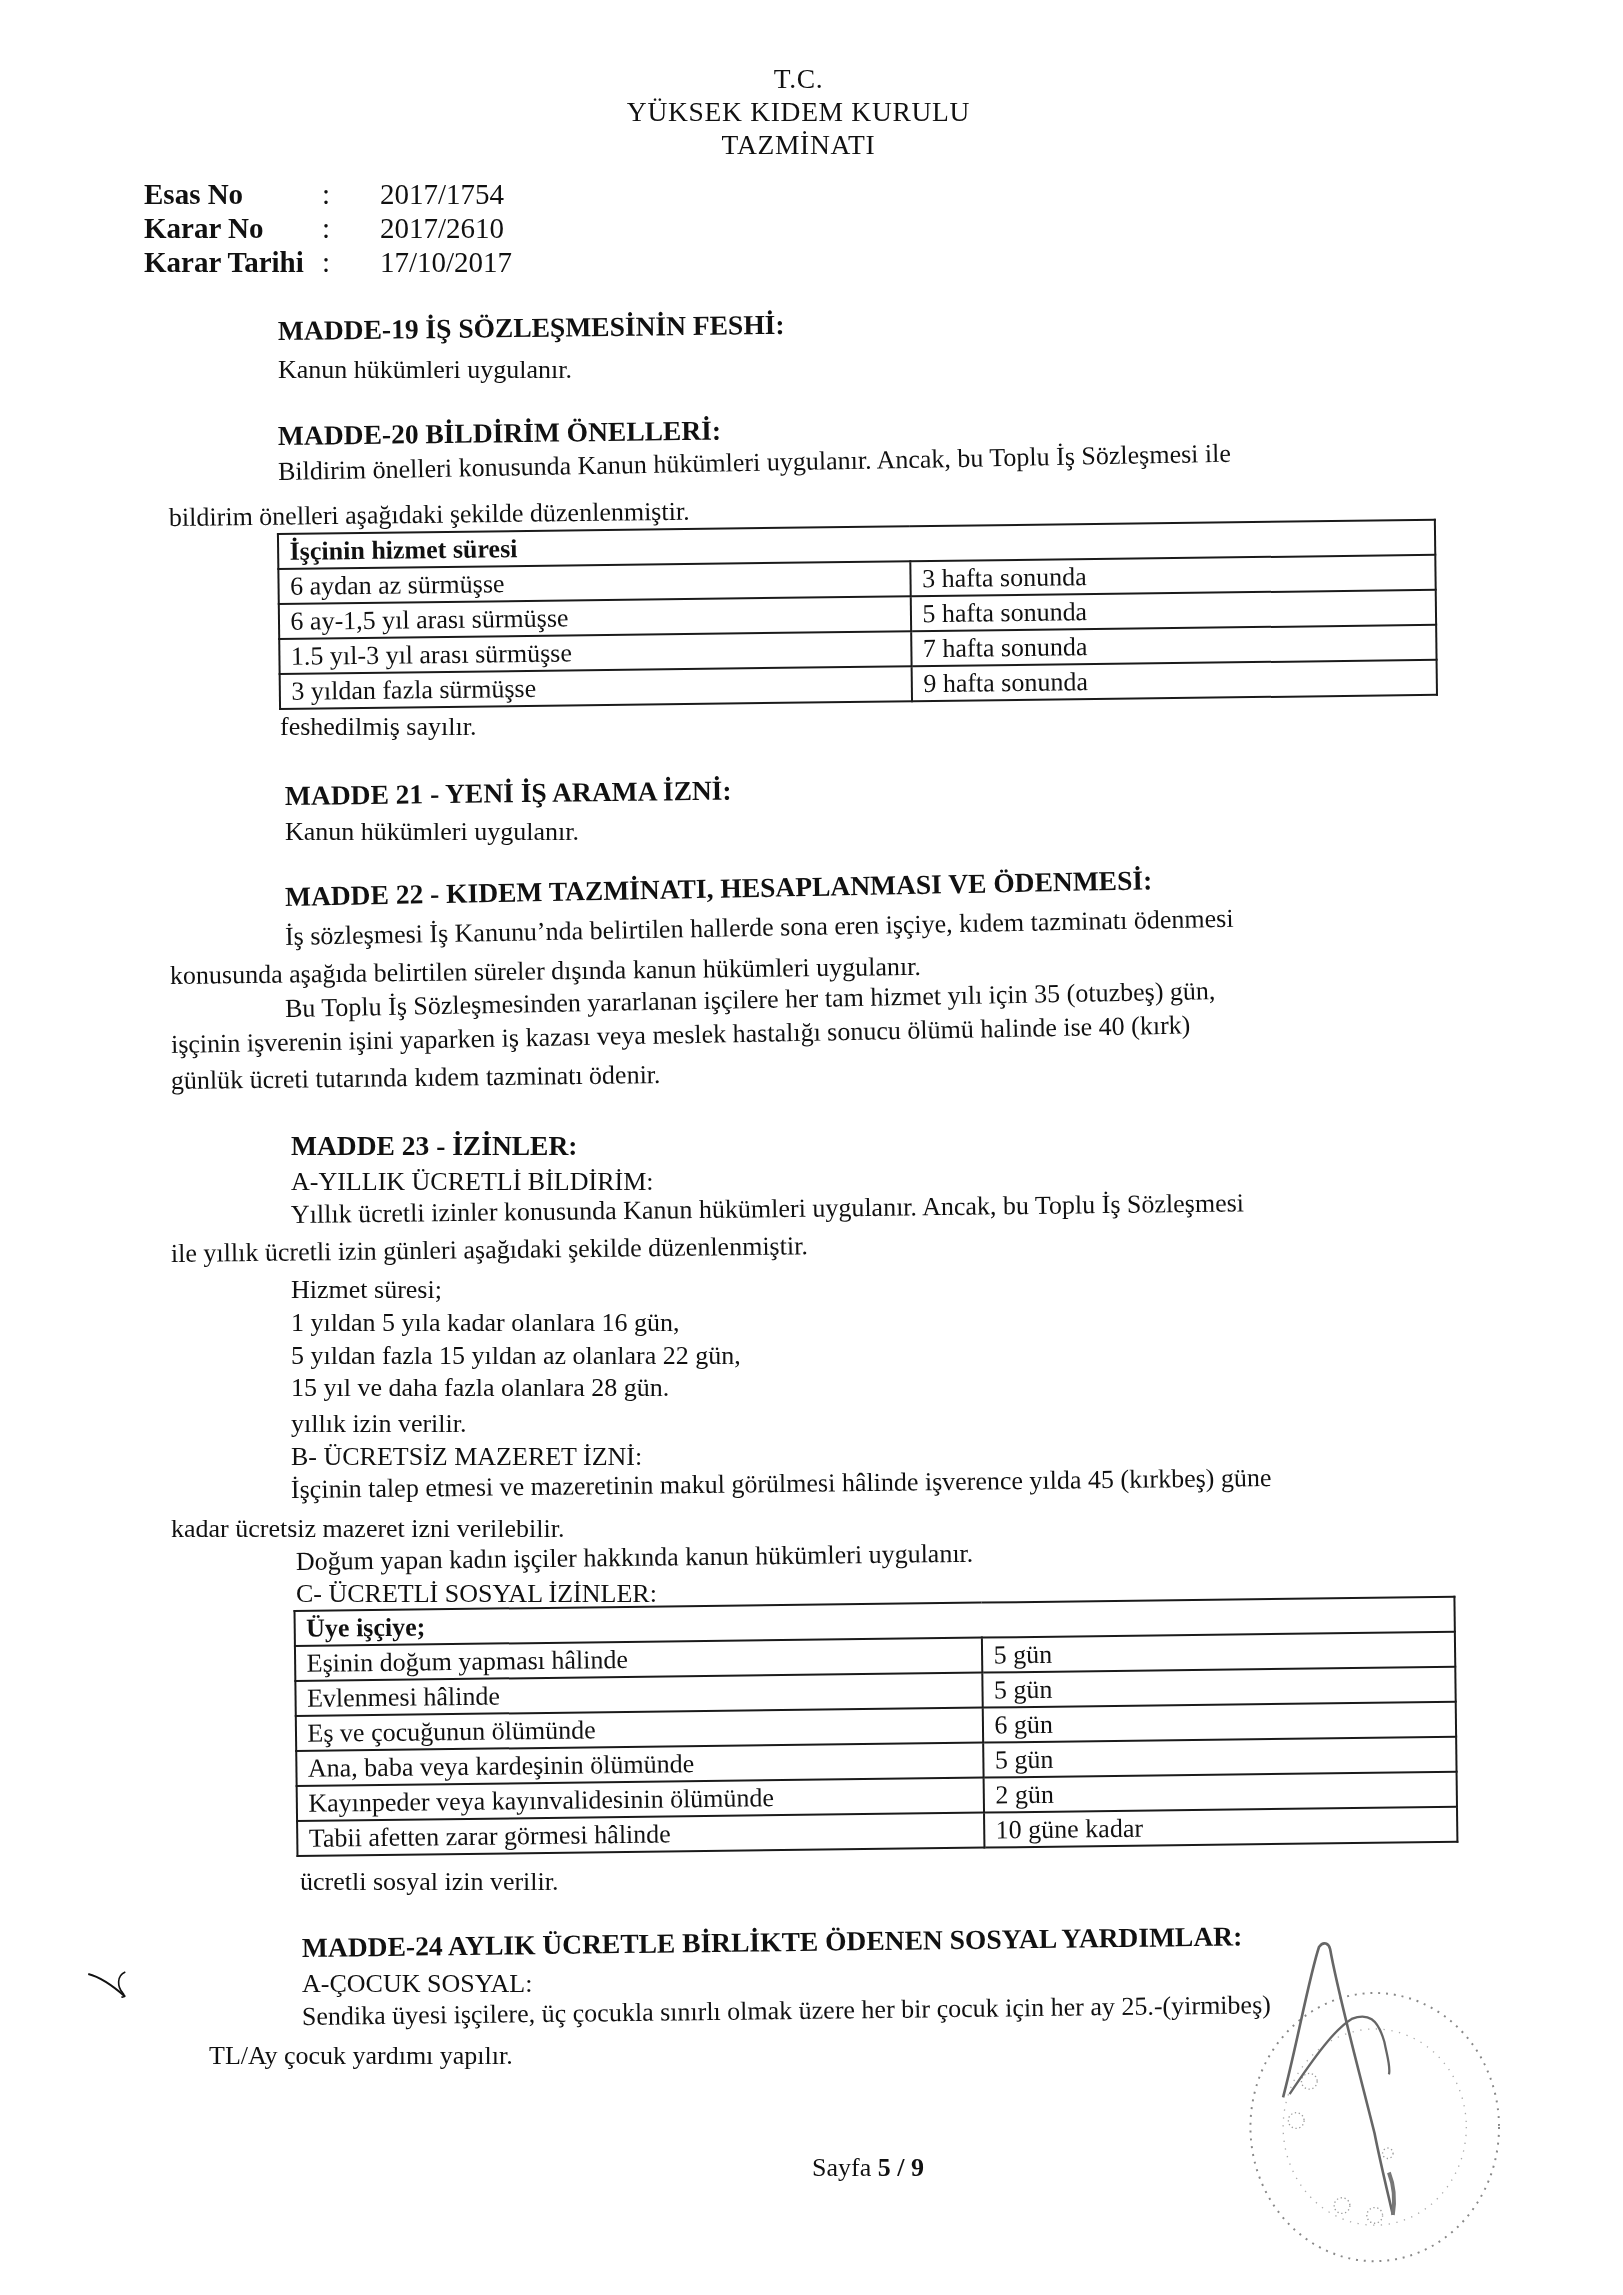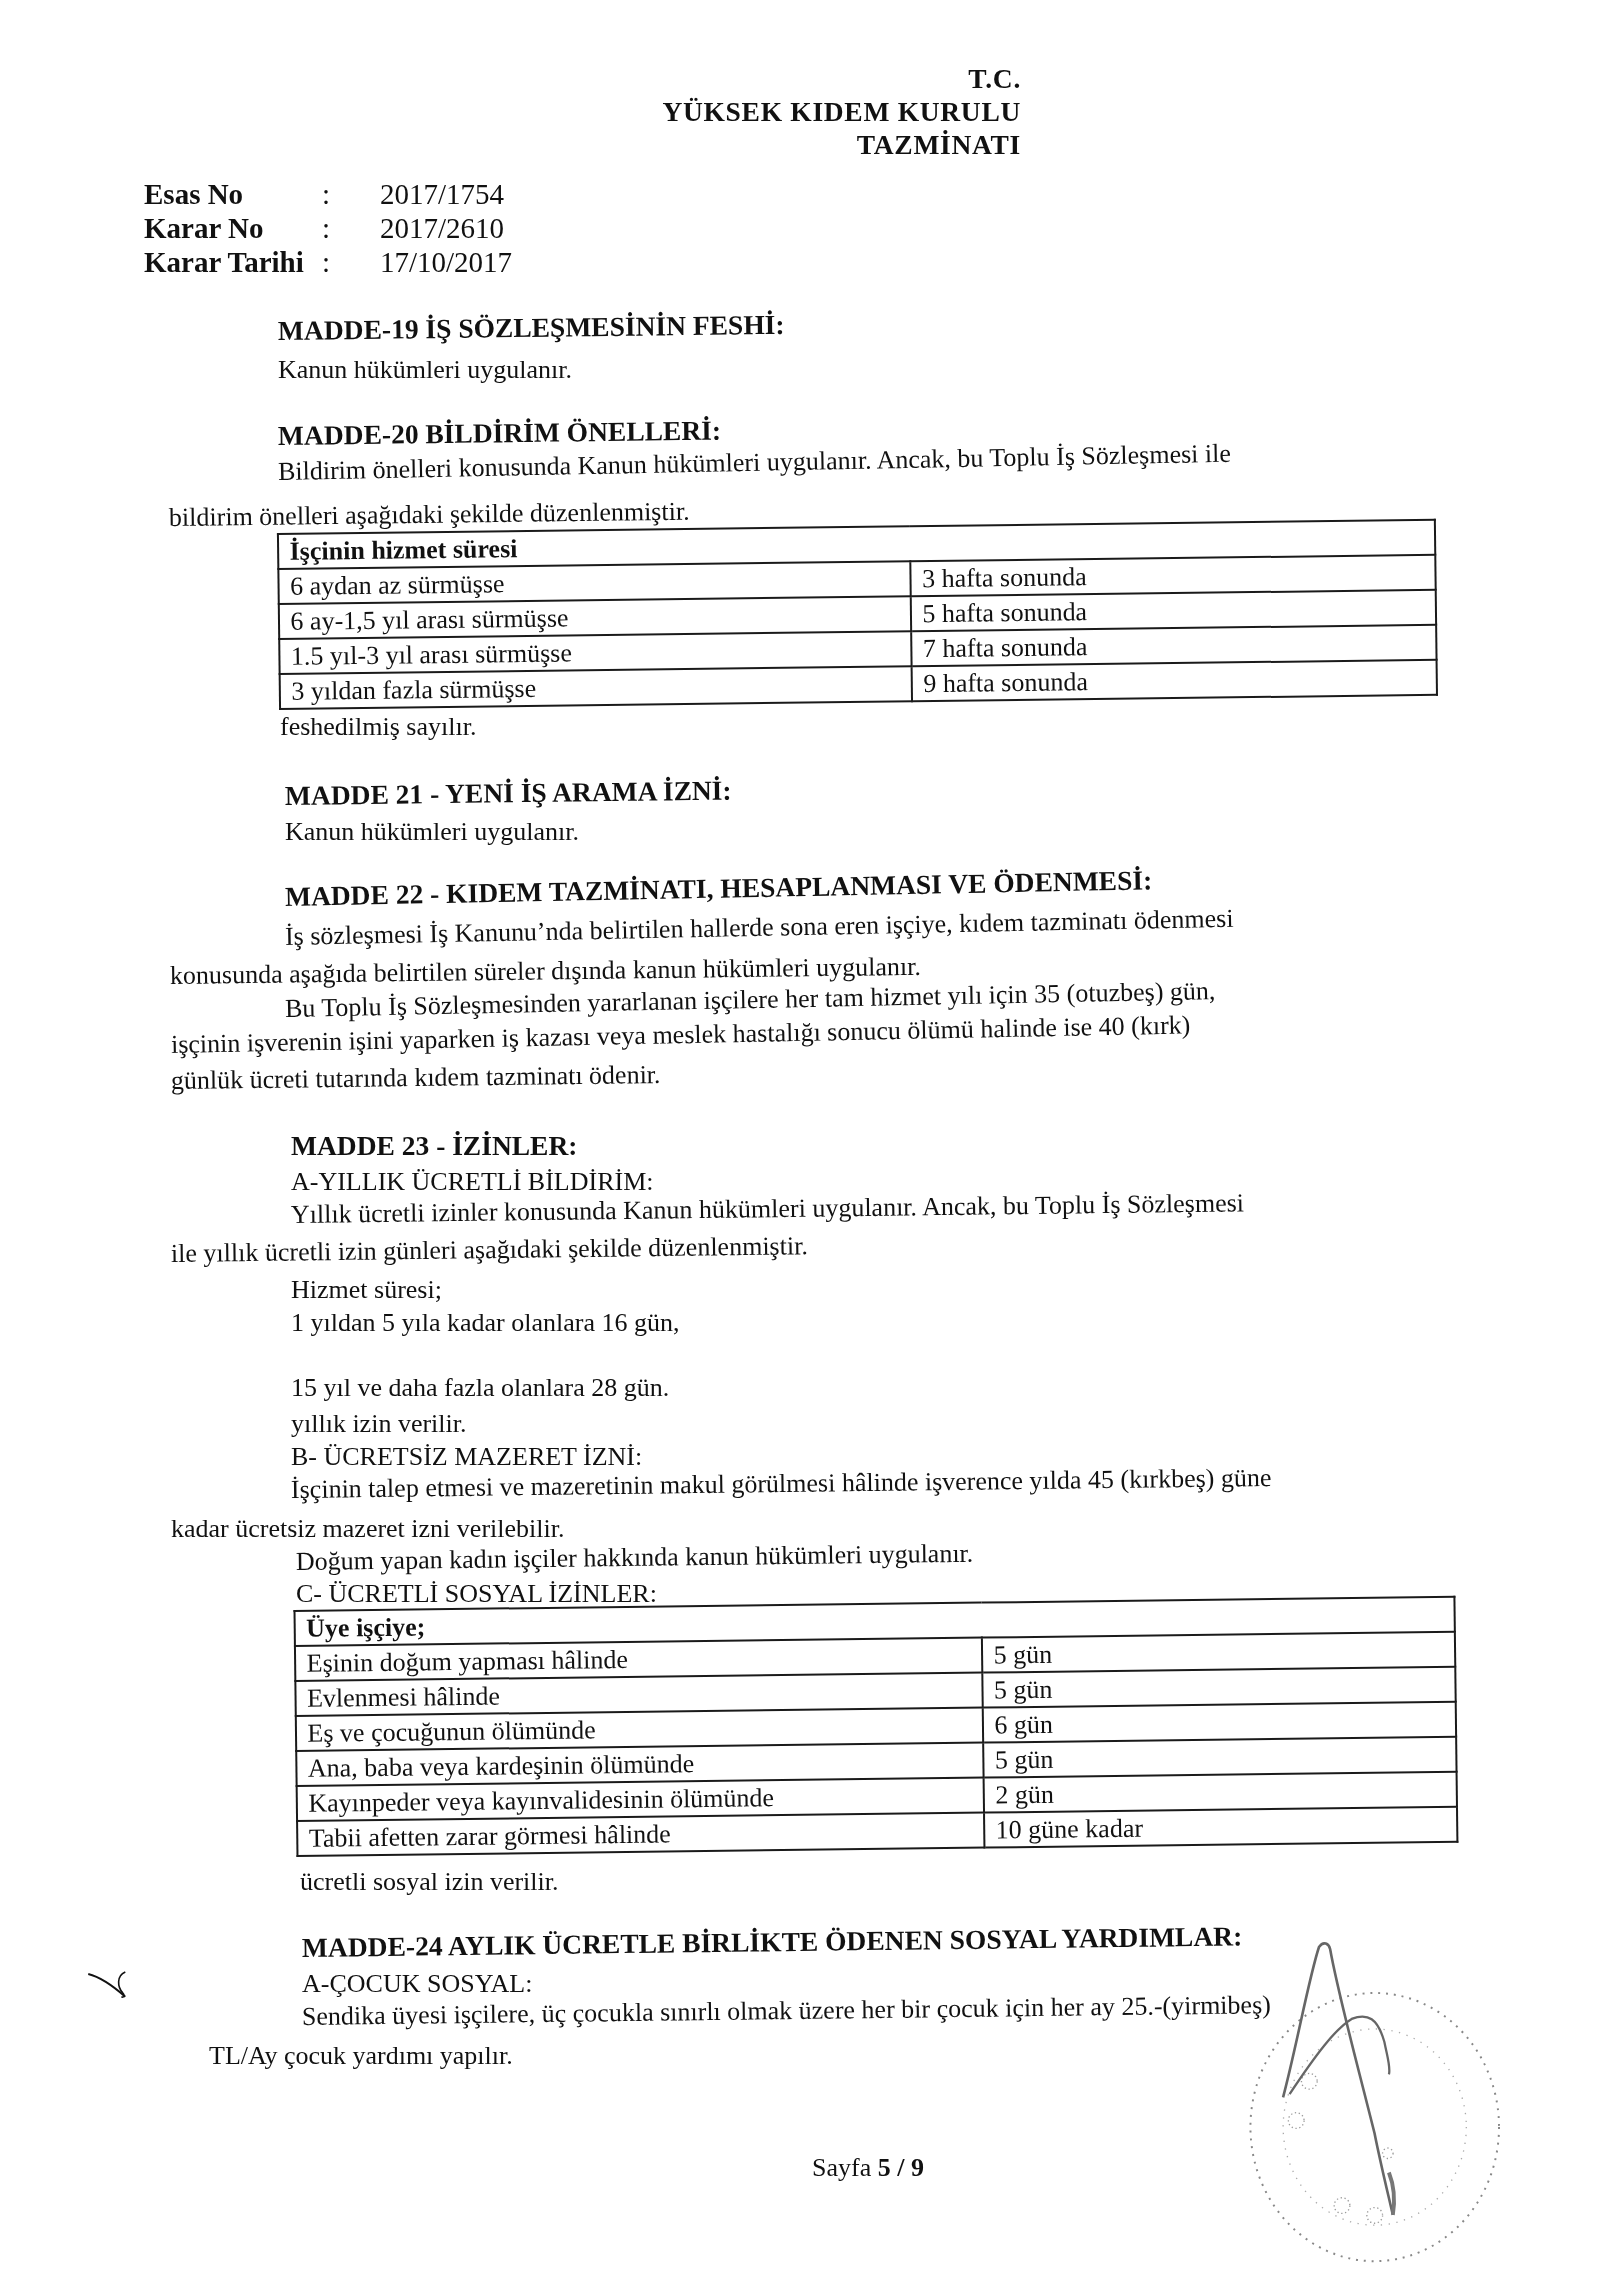--- a/index.html
+++ b/index.html
@@ -2,21 +2,21 @@
 <html style="font-size:10.5px"><head>
 <meta charset="utf-8">
 <style>
   html, body { margin: 0; padding: 0; background: #ffffff; }
   body {
     width: 1623px; height: 2295px; position: relative; overflow: hidden;
     font-family: "Liberation Serif", "DejaVu Serif", serif; color: #111111;
   }
   .page { position: absolute; left: 0; top: 0; width: 1623px; height: 2295px; }
   .abs { position: absolute; white-space: nowrap; }
-  .hdr-center { text-align: right; font-size: 27.5px; line-height: 33px; letter-spacing: 0.7px; font-weight: bold; }
+  .hdr-center { text-align: center; font-size: 27.5px; line-height: 33px; letter-spacing: 0.7px; }
   .meta { font-size: 29px; line-height: 34px; }
   .meta .lbl { display: inline-block; width: 178px; font-weight: bold; }
   .meta .colon { display: inline-block; width: 58px; }
   .h { font-weight: bold; font-size: 27.5px; line-height: 33px; }
   .p { font-size: 26px; line-height: 34px; }
   .tilt1 { transform: rotate(-0.7deg); transform-origin: left center; }
   .tilt2 { transform: rotate(-1.1deg); transform-origin: left center; }
   table.doc {
     position: absolute; border-collapse: collapse; font-size: 26px;
     font-family: "Liberation Serif", "DejaVu Serif", serif;
@@ -85,20 +85,21 @@
   <div class="abs p tilt2" style="left:285px; top:992px;">Bu Toplu İş Sözleşmesinden yararlanan işçilere her tam hizmet yılı için 35 (otuzbeş) gün,</div>
   <div class="abs p tilt2" style="left:171px; top:1028px;">işçinin işverenin işini yaparken iş kazası veya meslek hastalığı sonucu ölümü halinde ise 40 (kırk)</div>
   <div class="abs p tilt1" style="left:171px; top:1064px;">günlük ücreti tutarında kıdem tazminatı ödenir.</div>
 
   <div class="abs h" style="left:291px; top:1129px;text-align:center;">MADDE 23 - İZİNLER:</div>
   <div class="abs p" style="left:291px; top:1165px;">A-YILLIK ÜCRETLİ BİLDİRİM:</div>
   <div class="abs p tilt1" style="left:291px; top:1198px;">Yıllık ücretli izinler konusunda Kanun hükümleri uygulanır. Ancak, bu Toplu İş Sözleşmesi</div>
   <div class="abs p tilt1" style="left:171px; top:1237px;">ile yıllık ücretli izin günleri aşağıdaki şekilde düzenlenmiştir.</div>
   <div class="abs p" style="left:291px; top:1273px;">Hizmet süresi;</div>
   <div class="abs p" style="left:291px; top:1306px;">1 yıldan 5 yıla kadar olanlara 16 gün,</div>
+  <div class="abs p" style="left:291px; top:1339px;">5 yıldan fazla 15 yıldan az olanlara 22 gün,</div>
   <div class="abs p" style="left:291px; top:1371px;">15 yıl ve daha fazla olanlara 28 gün.</div>
   <div class="abs p" style="left:291px; top:1407px;">yıllık izin verilir.</div>
   <div class="abs p" style="left:291px; top:1440px;">B- ÜCRETSİZ MAZERET İZNİ:</div>
   <div class="abs p tilt1" style="left:291px; top:1473px;">İşçinin talep etmesi ve mazeretinin makul görülmesi hâlinde işverence yılda 45 (kırkbeş) güne</div>
   <div class="abs p" style="left:171px; top:1512px;">kadar ücretsiz mazeret izni verilebilir.</div>
   <div class="abs p tilt1" style="left:296px; top:1545px;">Doğum yapan kadın işçiler hakkında kanun hükümleri uygulanır.</div>
   <div class="abs p" style="left:296px; top:1577px;">C- ÜCRETLİ SOSYAL İZİNLER:</div>
 
   <table class="doc tilt1" style="left:295px; top:1610px; width:1162px;">
     <tbody>

